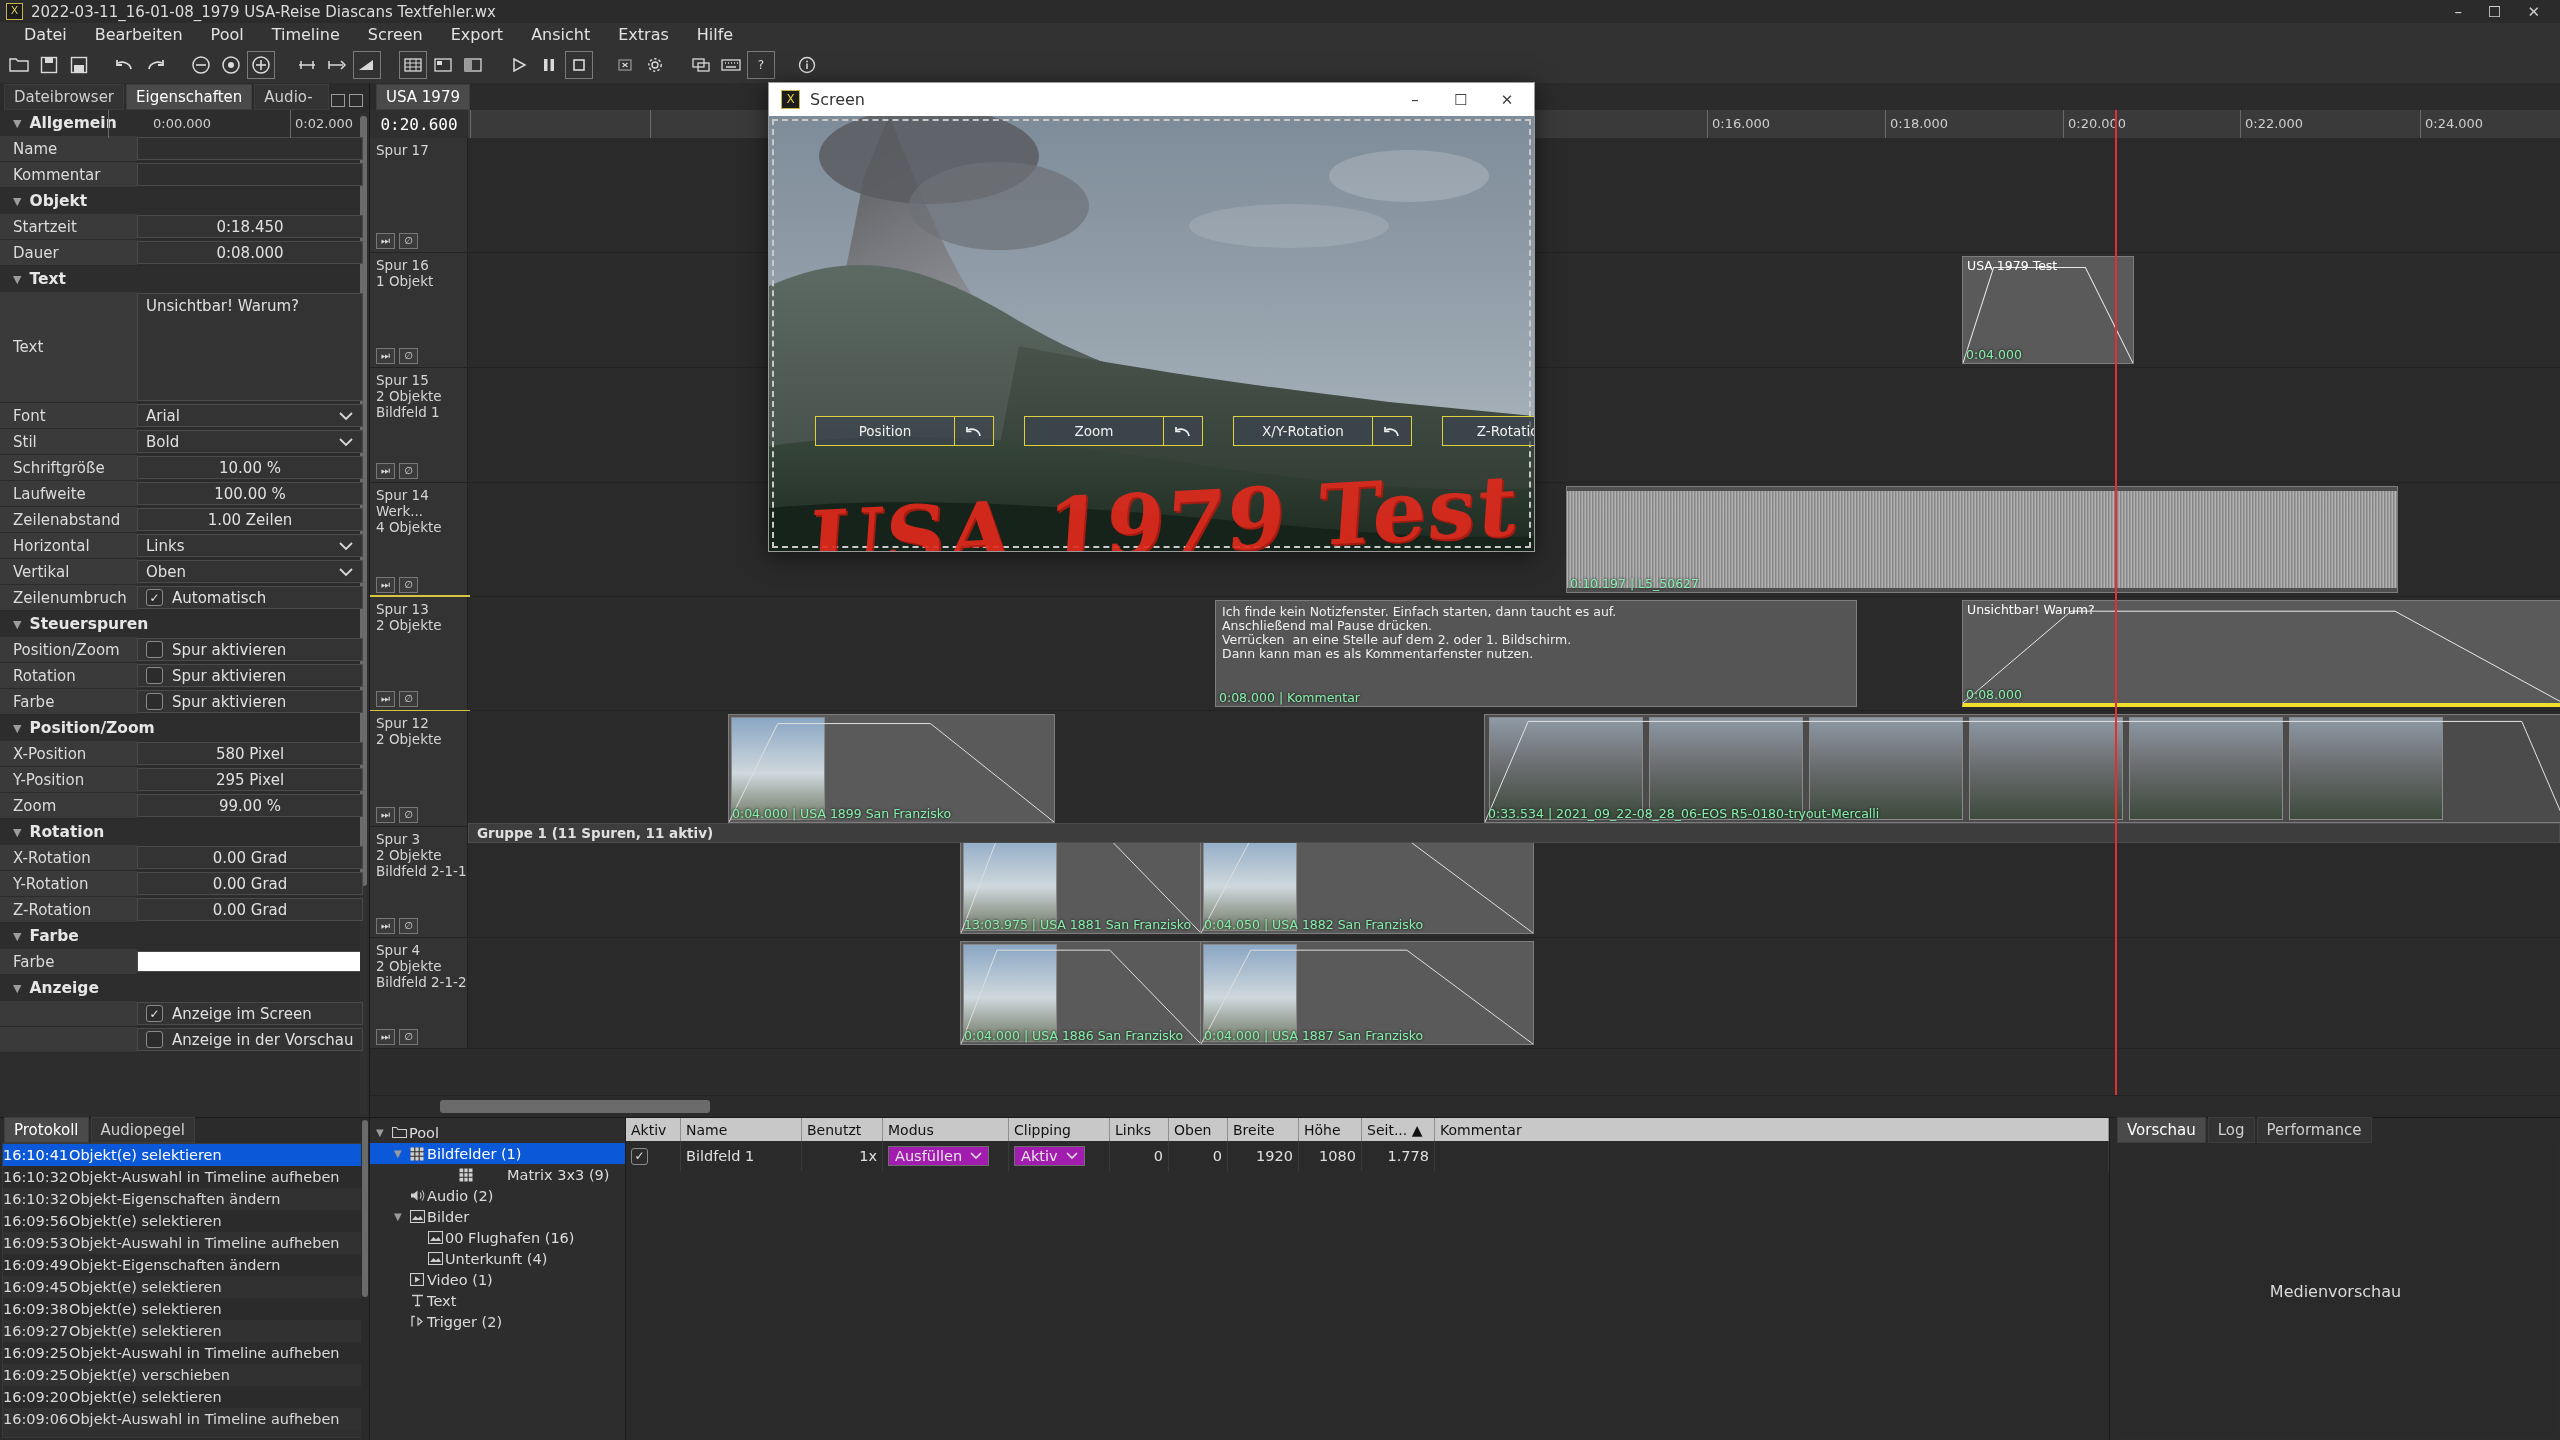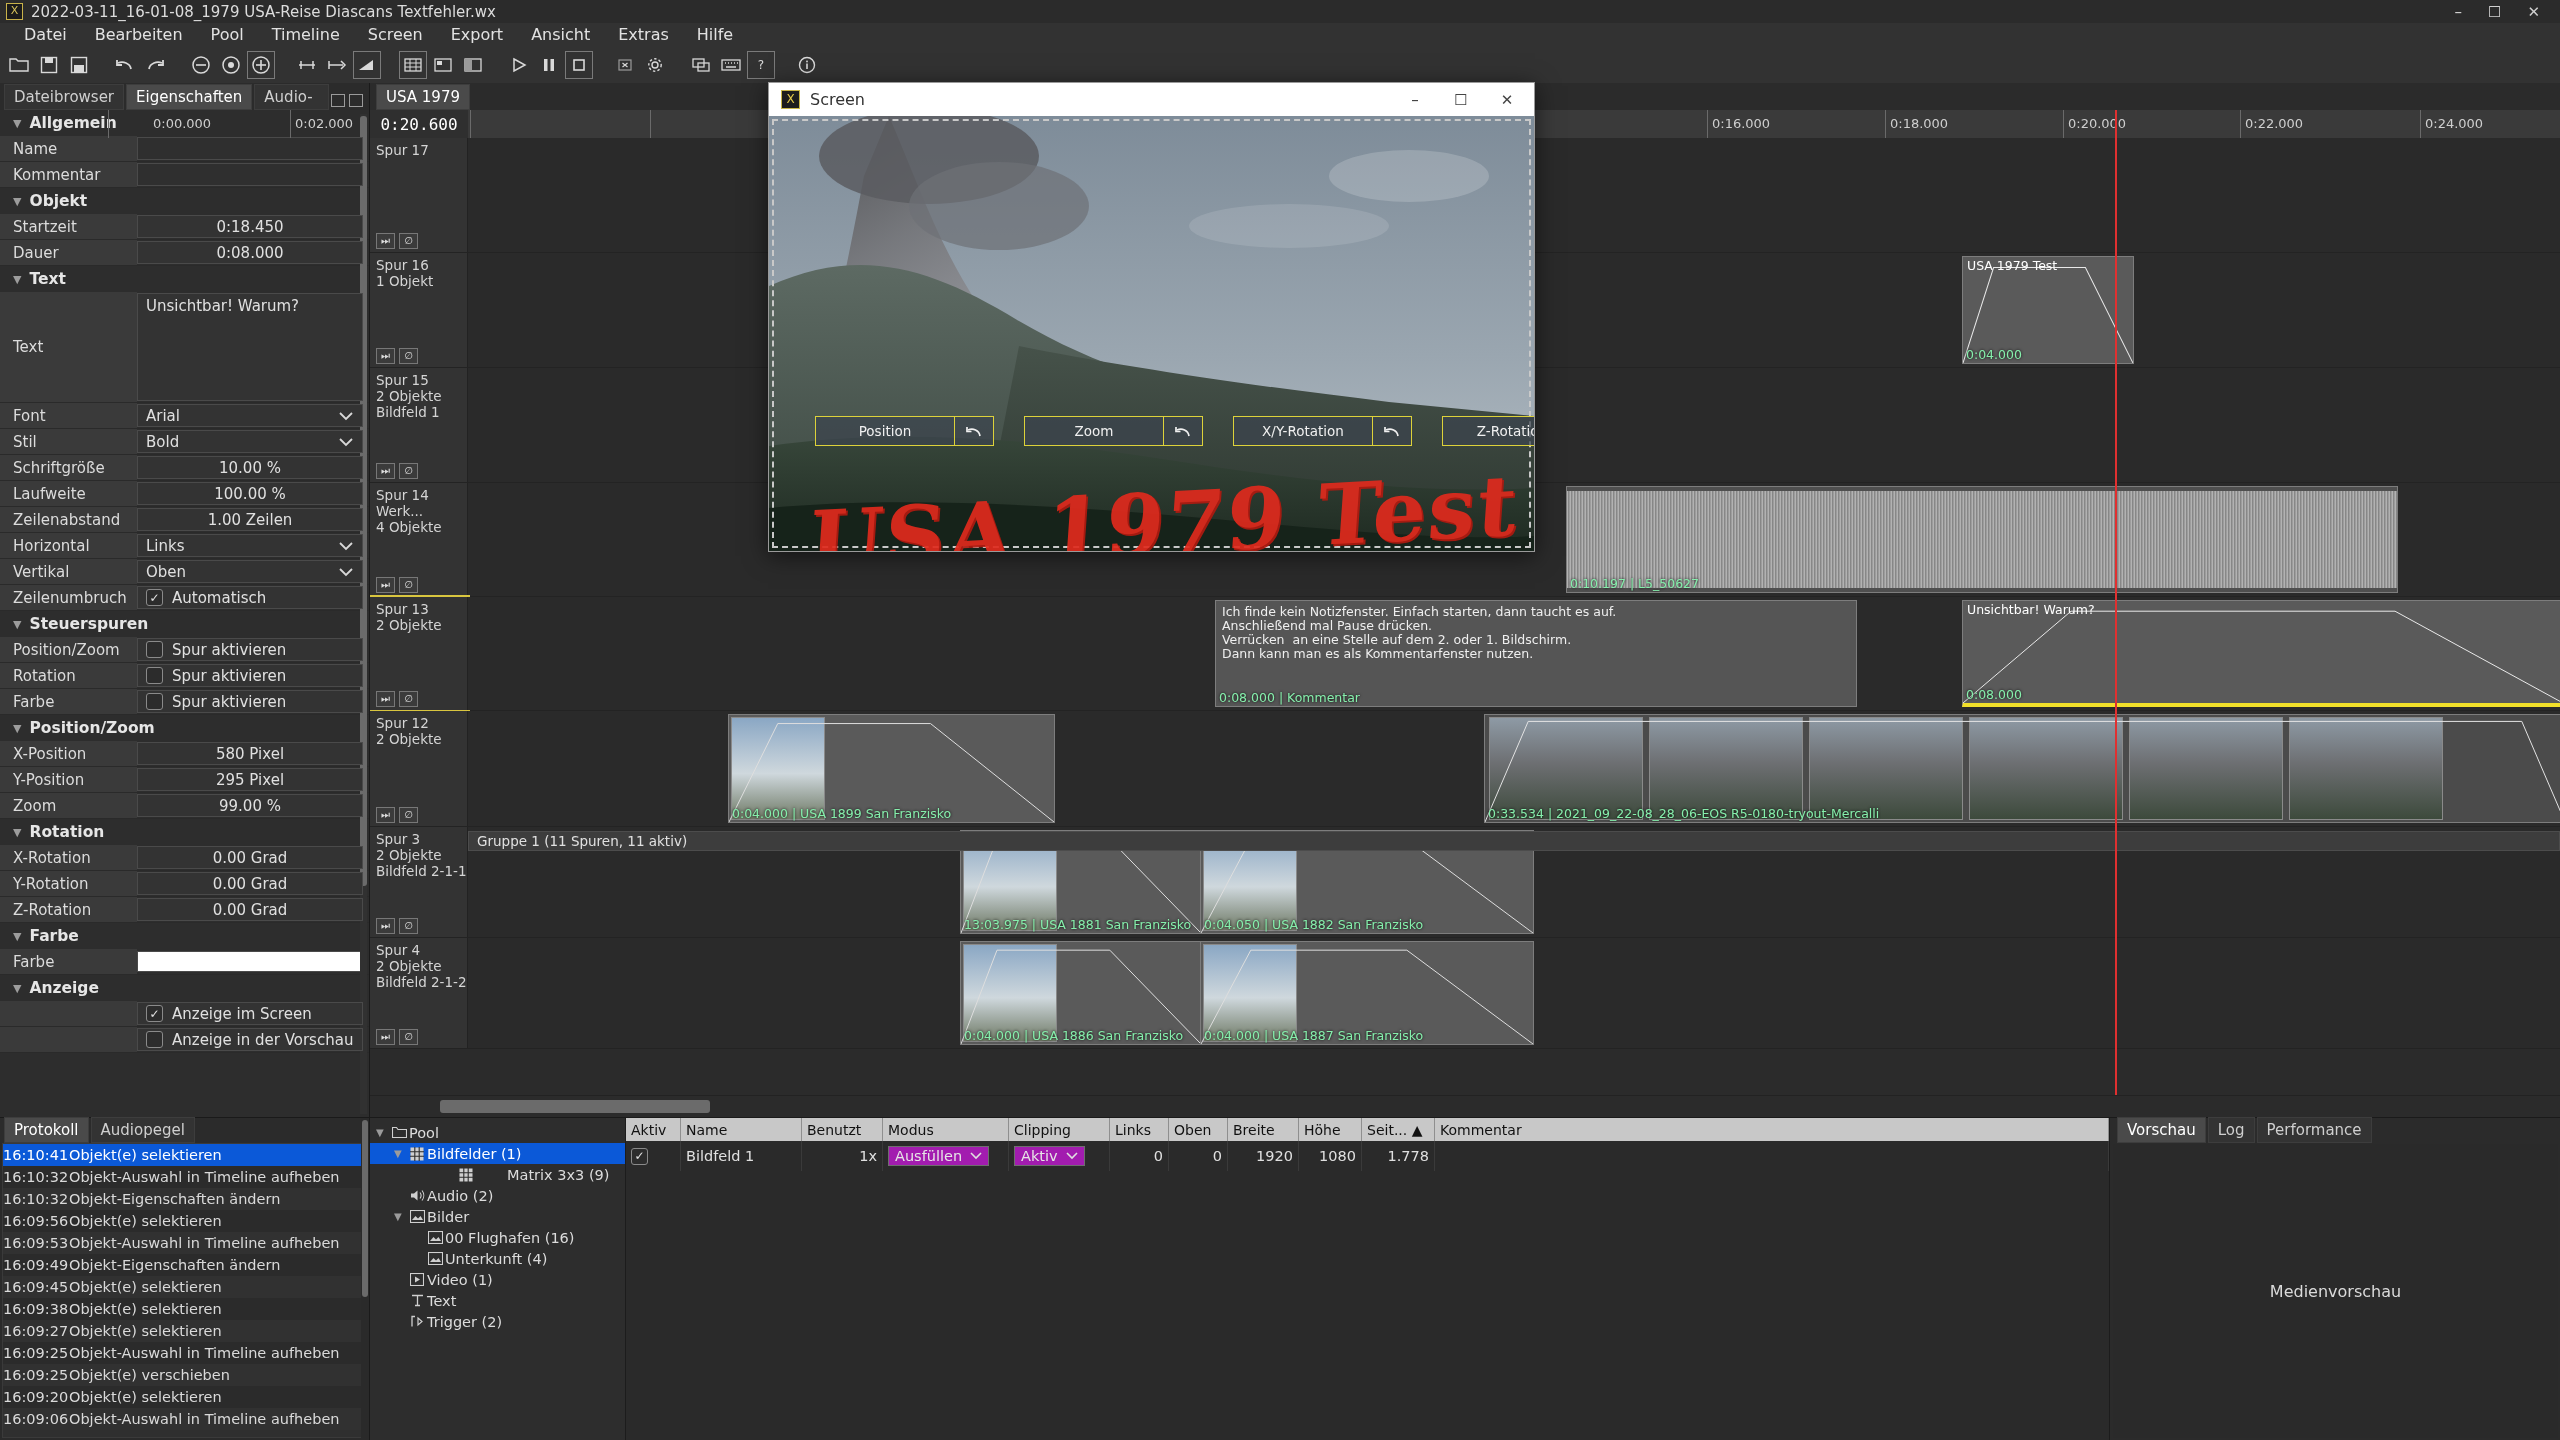--- a/index.html
+++ b/index.html
@@ -763,21 +763,21 @@
               <div class="clip" style="left: 732px; width: 332px; background: rgb(90, 90, 90);">
                 <div class="thumb" style="left: 2px; background: linear-gradient(rgb(138, 167, 196), rgb(207, 216, 221) 55%, rgb(111, 122, 102));"></div>
                 <div style="position: absolute; inset: 0px;"><svg width="100%" height="100%" preserveAspectRatio="none" viewBox="0 0 100 100">
                     <path d="M0 100 L15 8 L62 8 L100 100" stroke="#dedede" stroke-width="1" fill="none" vector-effect="non-scaling-stroke"></path>
                   </svg></div>
                 <div class="cap">0:04.000 | USA 1887 San Franzisko</div>
               </div>
             </div>
           </div>
           <div style="position: absolute; left: 0px; right: 0px; top: 685px; height: 0px;">
-            <div class="groupbar" style="top: 8px;">Gruppe 1  (11 Spuren, 11 aktiv)</div>
+            <div class="groupbar" style="top: 0px; font-weight: bold;">Gruppe 1  (11 Spuren, 11 aktiv)</div>
           </div>
           <div class="playhead" style="left: 1745px;"></div>
         </div>
       <div class="hscroll">
           <i></i>
         </div>
     </div>
 
     <div class="poolarea">
       <div class="pooltree" id="pooltree">

